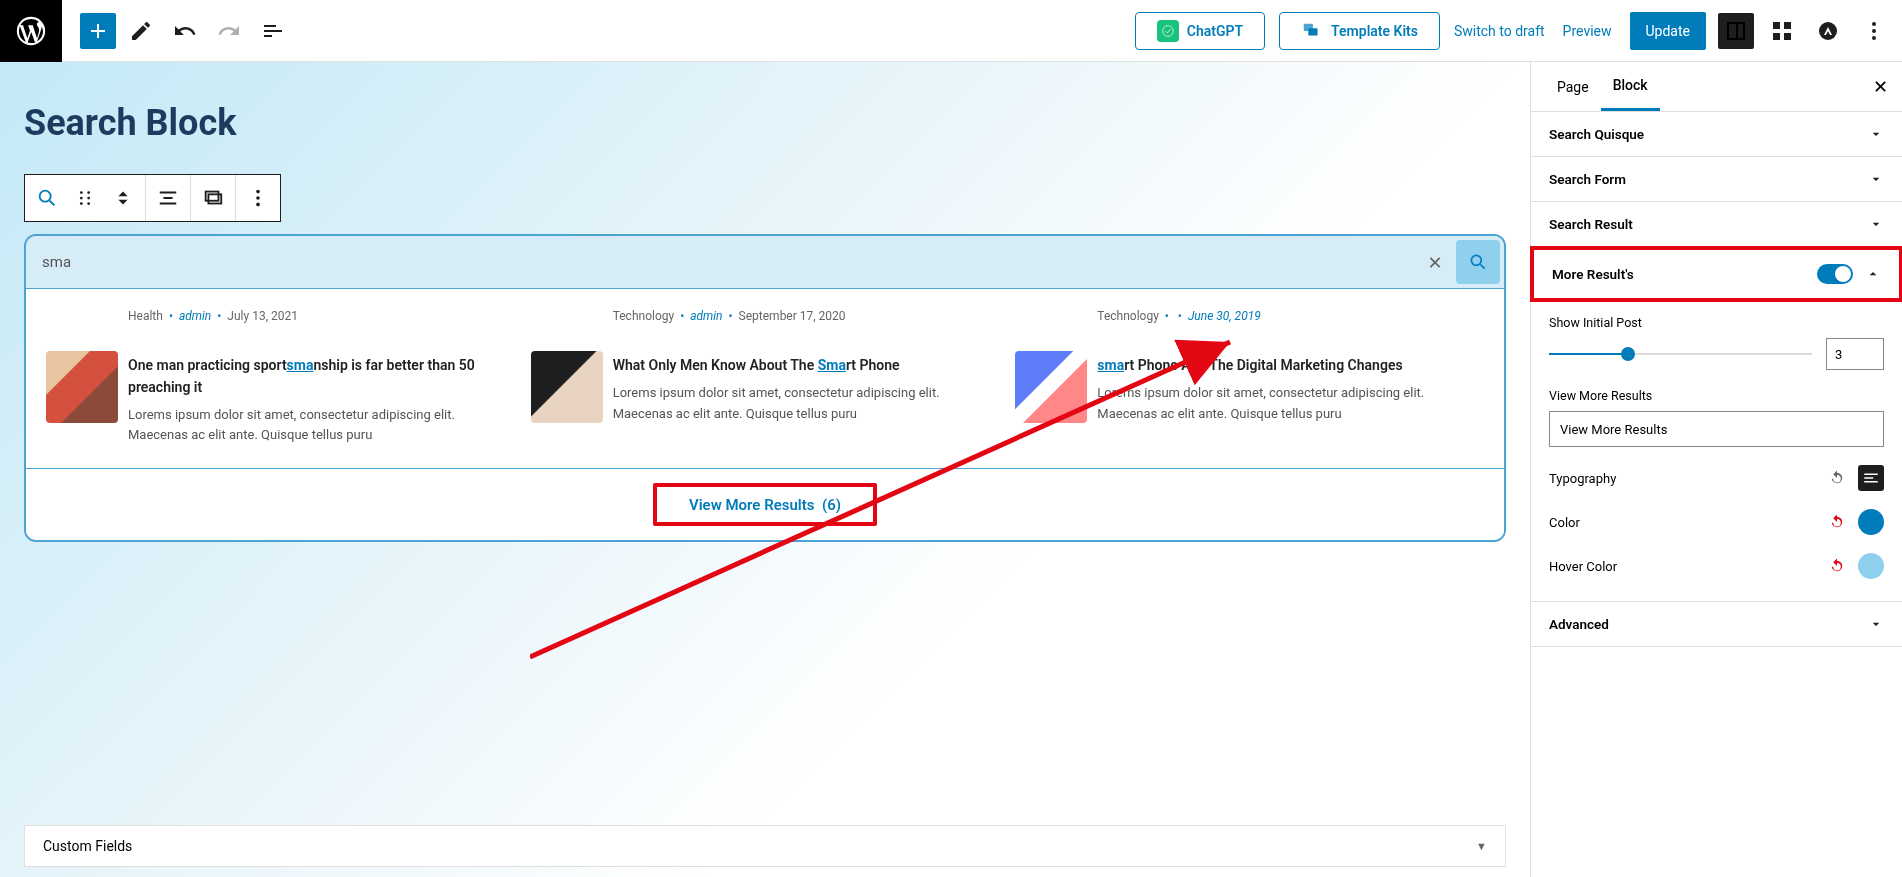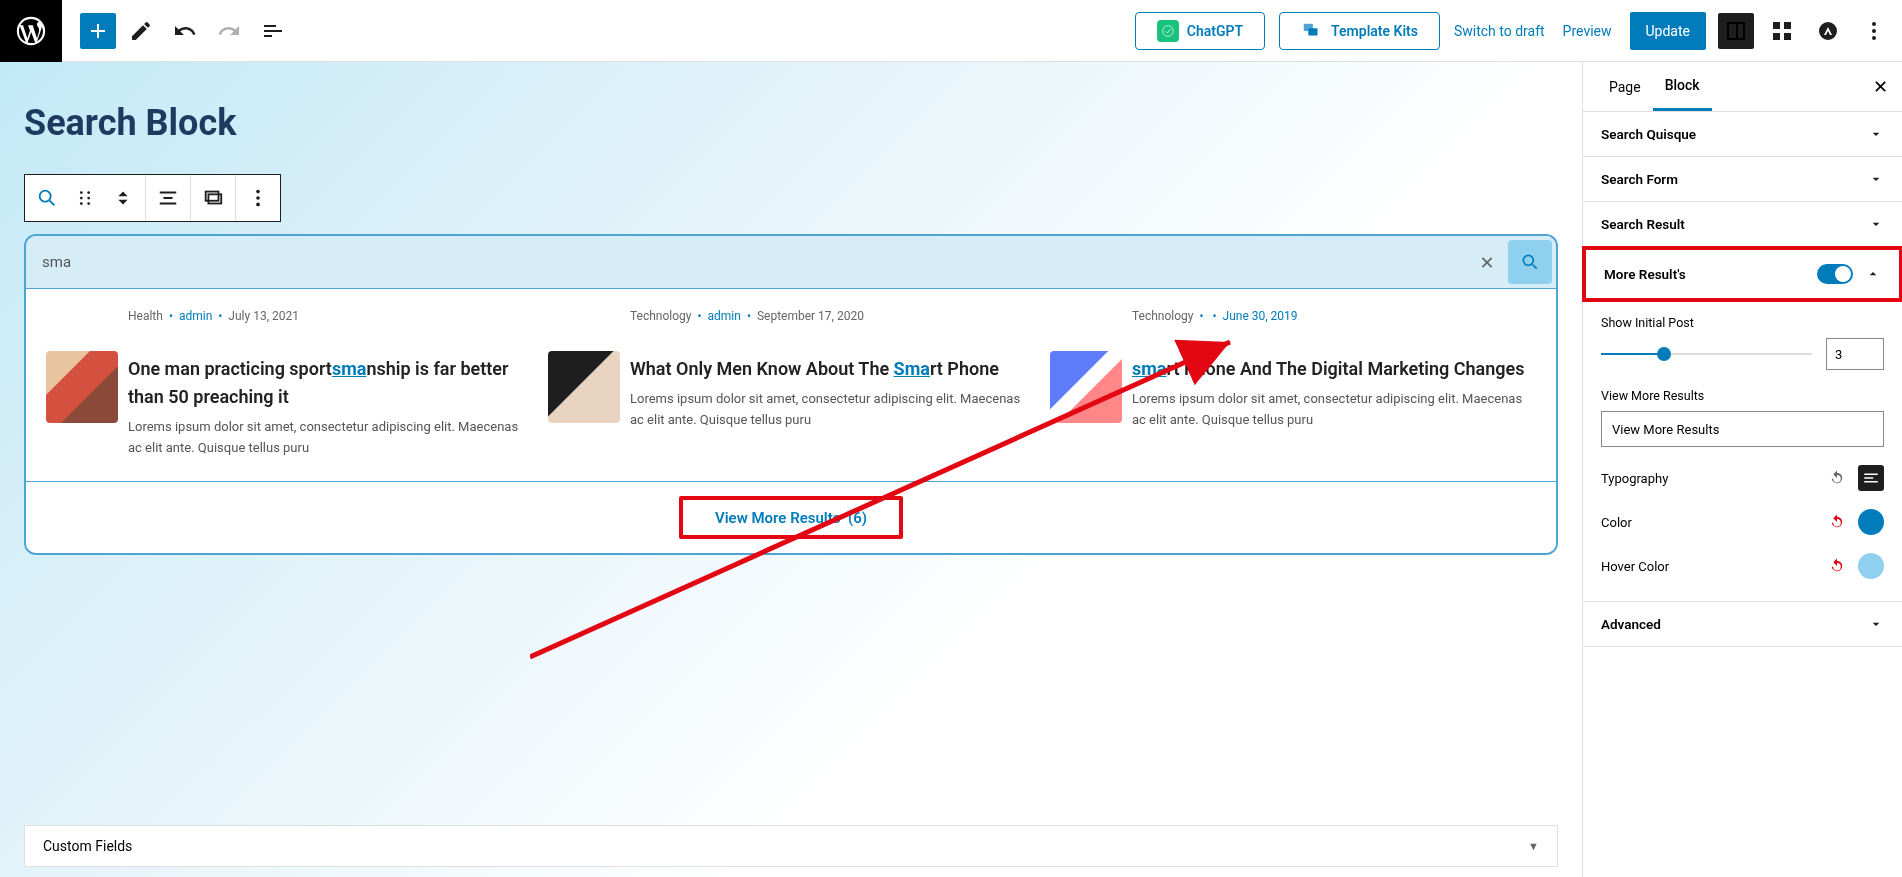--- a/index.html
+++ b/index.html
@@ -22,21 +22,21 @@
 .link-text { color: #007cba; font-size: 14px; margin-right: 18px; cursor: pointer; }
 .update-btn { background: #007cba; color: #fff; height: 38px; padding: 0 16px; border: none; font-size: 14px; border-radius: 2px; margin-right: 12px; cursor: pointer; }
 .square-btn { width: 36px; height: 36px; display: flex; align-items: center; justify-content: center; margin-right: 10px; cursor: pointer; border-radius: 2px; }
 .square-btn.active { background: #1e1e1e; }
 .square-btn.active svg { fill: #fff; }
 .square-btn svg { fill: #1e1e1e; width: 24px; height: 24px; }
 
 
 .main { display: flex; height: calc(100% - 62px); }
 .canvas { flex: 1; background: linear-gradient(135deg, #c3e9f7 0%, #e8f5fa 40%, #ffffff 65%); padding: 40px 24px 0; position: relative; overflow: hidden; }
-.sidebar { width: 320px; border-left: 1px solid #e0e0e0; display: flex; flex-direction: column; font-size: 13px; }
+.sidebar { width: 372px; border-left: 1px solid #e0e0e0; display: flex; flex-direction: column; font-size: 13px; }
 
 
 .page-title { font-size: 36px; font-weight: 700; color: #1e3a5f; margin-bottom: 30px; }
 .block-toolbar { display: inline-flex; border: 1px solid #1e1e1e; background: #fff; height: 48px; margin-bottom: 12px; }
 .bt-group { display: flex; align-items: center; padding: 0 8px; border-right: 1px solid #ddd; gap: 10px; }
 .bt-group:last-child { border-right: none; }
 .bt-icon { width: 28px; height: 28px; display: flex; align-items: center; justify-content: center; }
 .bt-icon svg { fill: #1e1e1e; width: 22px; height: 22px; }
 .bt-icon.search svg { fill: none; stroke: #007cba; stroke-width: 2; }
 
@@ -49,22 +49,22 @@
 
 .results { background: #fff; display: flex; padding: 18px 12px 22px; gap: 0; border-bottom: 1px solid #4da3d4; }
 .result-col { flex: 1; display: flex; gap: 10px; padding: 0 8px; }
 .thumb { width: 72px; height: 72px; border-radius: 4px; flex-shrink: 0; margin-top: 44px; }
 .thumb1 { background: linear-gradient(135deg, #e8c4a0 30%, #d4513f 31%, #d4513f 60%, #8b4a3a 61%); }
 .thumb2 { background: linear-gradient(135deg, #1e1e1e 45%, #e8d4c0 46%); }
 .thumb3 { background: linear-gradient(135deg, #5c7cfa 40%, #fff 41%, #fff 55%, #ff8787 56%); }
 .result-body { font-size: 13px; line-height: 1.6; color: #555; }
 .meta { font-size: 12px; color: #666; margin-bottom: 6px; }
 .meta .dot { color: #007cba; margin: 0 3px; }
-.meta .lk { color: #007cba; }
-.res-title { font-weight: 600; color: #222; font-size: 18px; line-height: 1.55; margin-bottom: 6px; margin-top: 29px; }
+.meta .lk { color: #007cba; font-style: italic; }
+.res-title { font-weight: 600; color: #222; font-size: 14px; line-height: 1.55; margin-bottom: 6px; margin-top: 29px; }
 .res-title .hl { color: #007cba; text-decoration: underline; font-weight: 700; }
 .excerpt { font-size: 13px; color: #555; }
 
 .view-more { background: #fff; text-align: center; padding: 14px; }
 .view-more-link { color: #007cba; font-weight: 600; font-size: 15px; }
 .vm-box { border: 4px solid #e30613; display: inline-block; padding: 8px 32px; border-radius: 2px; }
 
 .cf-bar { position: absolute; bottom: 10px; left: 24px; right: 24px; background: #fff; border: 1px solid #e0e0e0; padding: 12px 18px; font-size: 14px; display: flex; justify-content: space-between; align-items: center; }
 .cf-caret { font-size: 11px; color: #666; }
 

